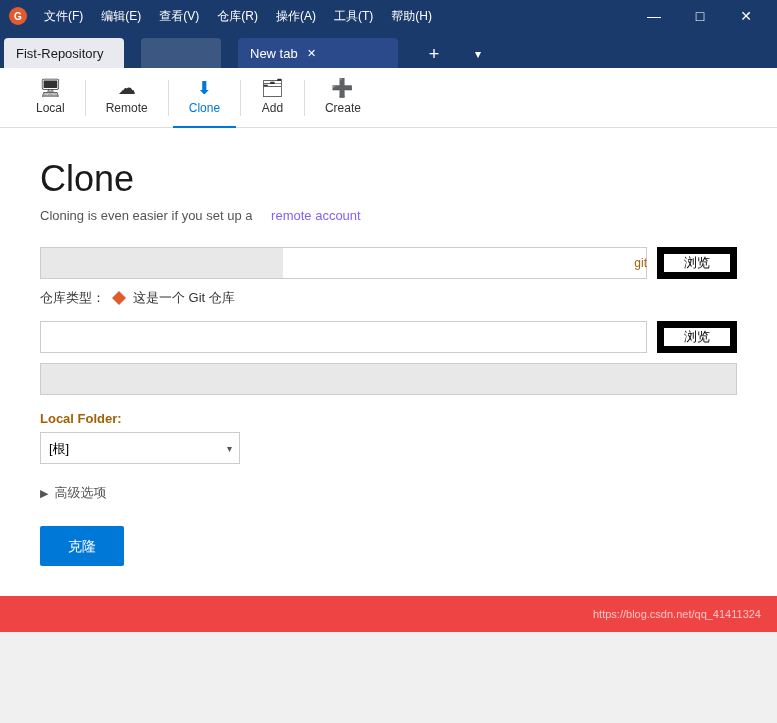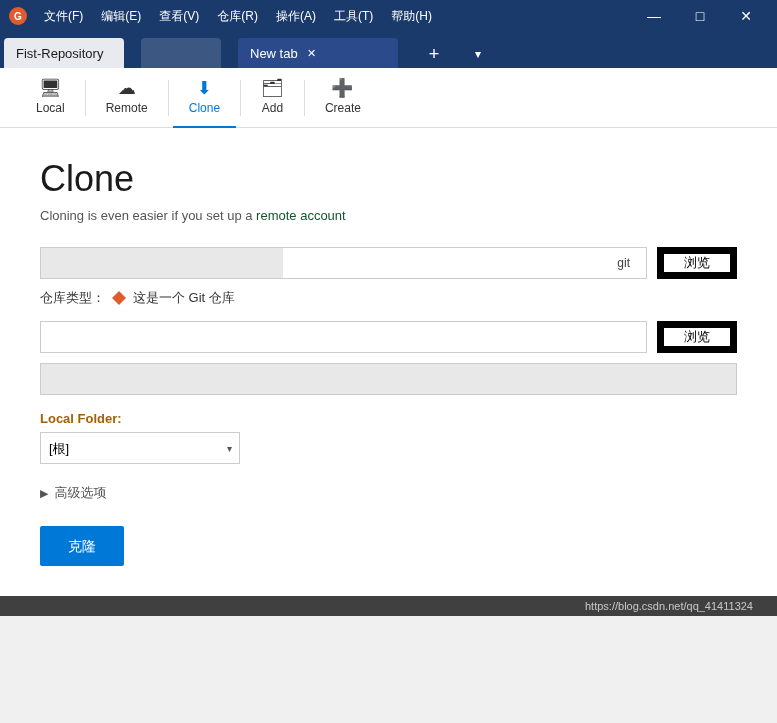--- a/index.html
+++ b/index.html
@@ -170,22 +170,23 @@
       font-weight: 300;
       color: #1a1a1a;
       margin-bottom: 8px;
     }
     .subtitle {
       font-size: 13px;
       color: #555;
       margin-bottom: 24px;
     }
     .subtitle a {
-      color: #14532d;
+      color: #8b5cf6;
       text-decoration: none;
+      margin-left: 15px;
     }
 
     .form-row {
       display: flex;
       align-items: center;
       gap: 10px;
       margin-bottom: 10px;
     }
     .input-field {
       flex: 1;
@@ -278,26 +279,26 @@
       height: 40px;
       padding: 12px 28px;
       font-size: 14px;
       cursor: pointer;
       font-family: 'Microsoft YaHei', sans-serif;
       border-radius: 2px;
     }
 
     
     .status-bar {
-      background: #404040;
-      height: 20px;
+      background: #ef4444;
+      height: 36px;
       display: flex;
       align-items: center;
       justify-content: flex-end;
-      padding: 0 24px;
+      padding: 0 16px;
     }
     .status-text {
       font-size: 11px;
       color: rgba(255,255,255,0.7);
     }
   </style>
 </head>
 <body>
 
 <div class="title-bar">
@@ -369,21 +370,21 @@
   <h1 class="page-title">Clone</h1>
 
   <p class="subtitle">
     <span>Cloning is even easier if you set up a </span><a href="#">remote account</a>
   </p>
 
   
   <div class="form-row">
     <div style="flex:1; position:relative; display:flex; align-items:center;">
       <input type="text" class="input-field" style="background: linear-gradient(to right, rgb(232, 232, 232) 40%, white 40%); padding-right: 40px;" value="">
-      <span style="position:absolute; right:17px; color:#404040; font-size:12px;">git</span>
+      <span style="position:absolute; right:0; color:#a16207; font-size:12px;">git</span>
     </div>
     <button class="browse-btn">浏览</button>
   </div>
 
   
   <div class="repo-type-row">
     <span>仓库类型：</span>
     <svg width="16" height="16" viewBox="0 0 16 16">
       <polygon points="8,1 15,8 8,15 1,8" fill="#e05c2e"></polygon>
     </svg>

